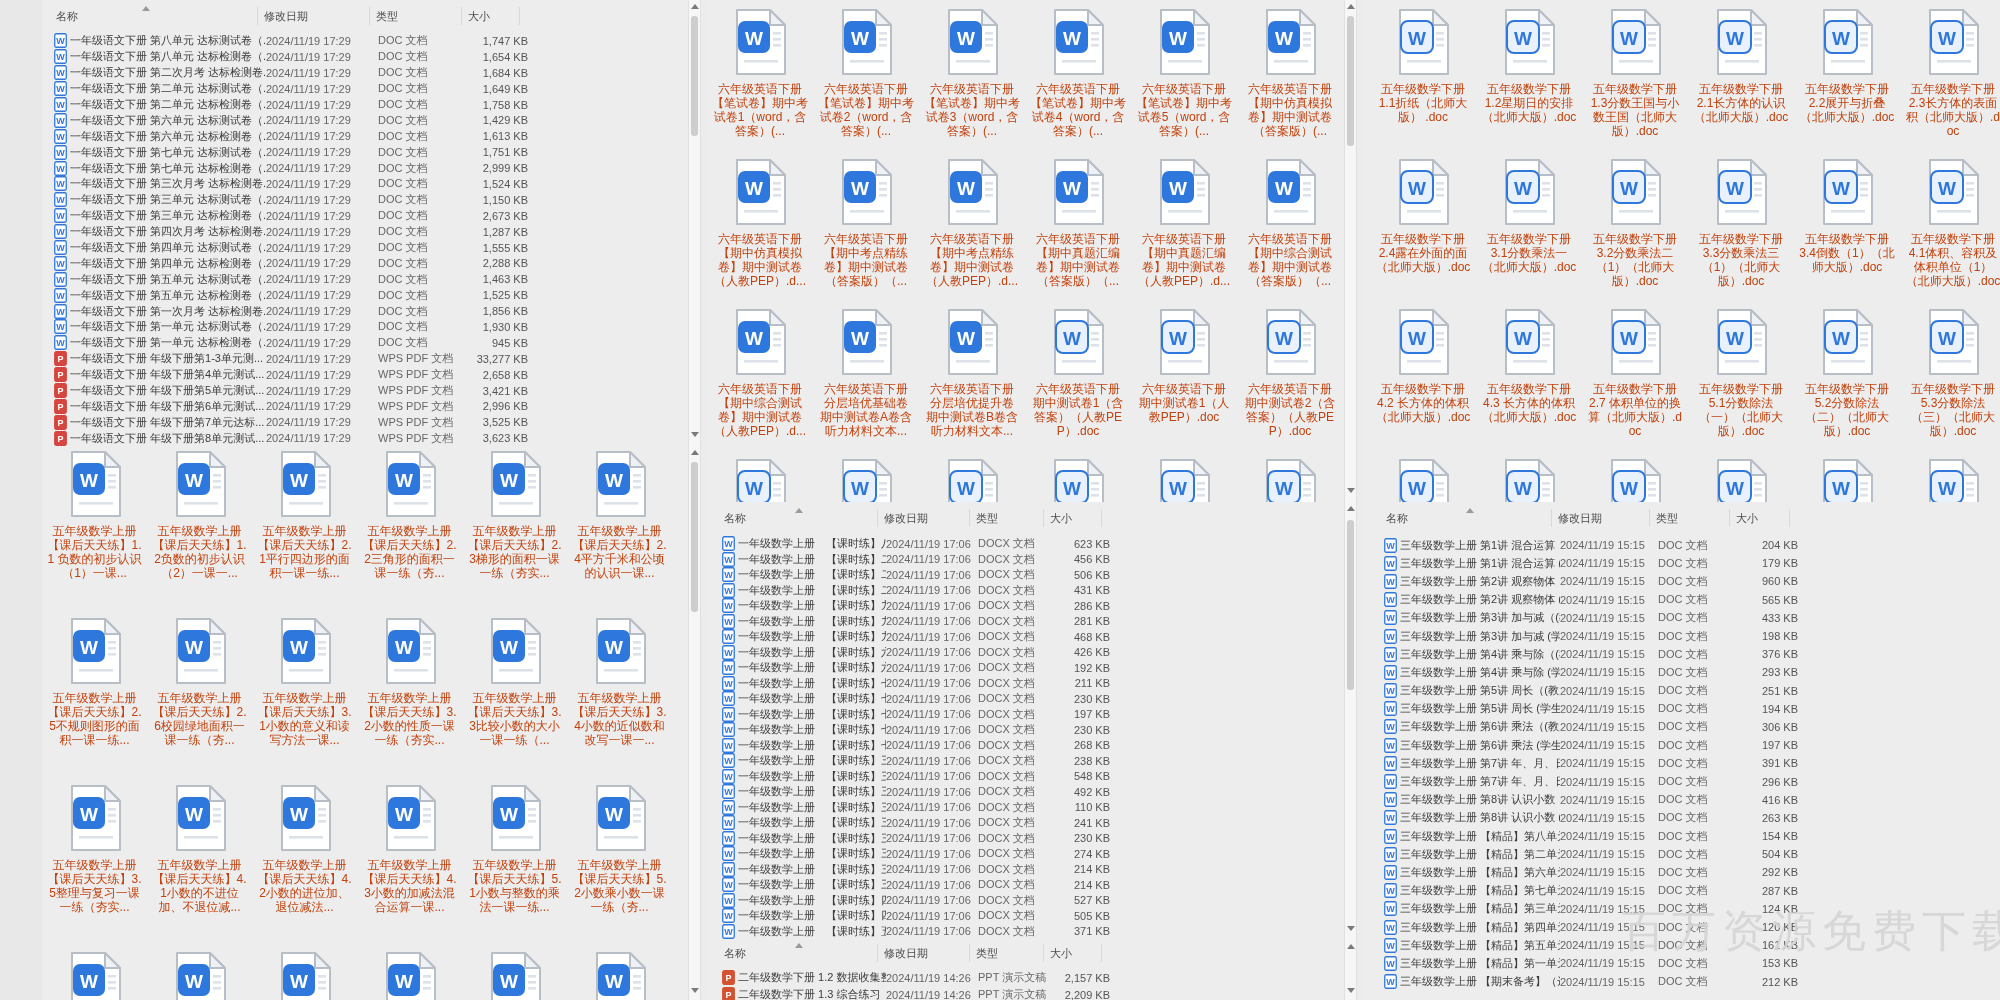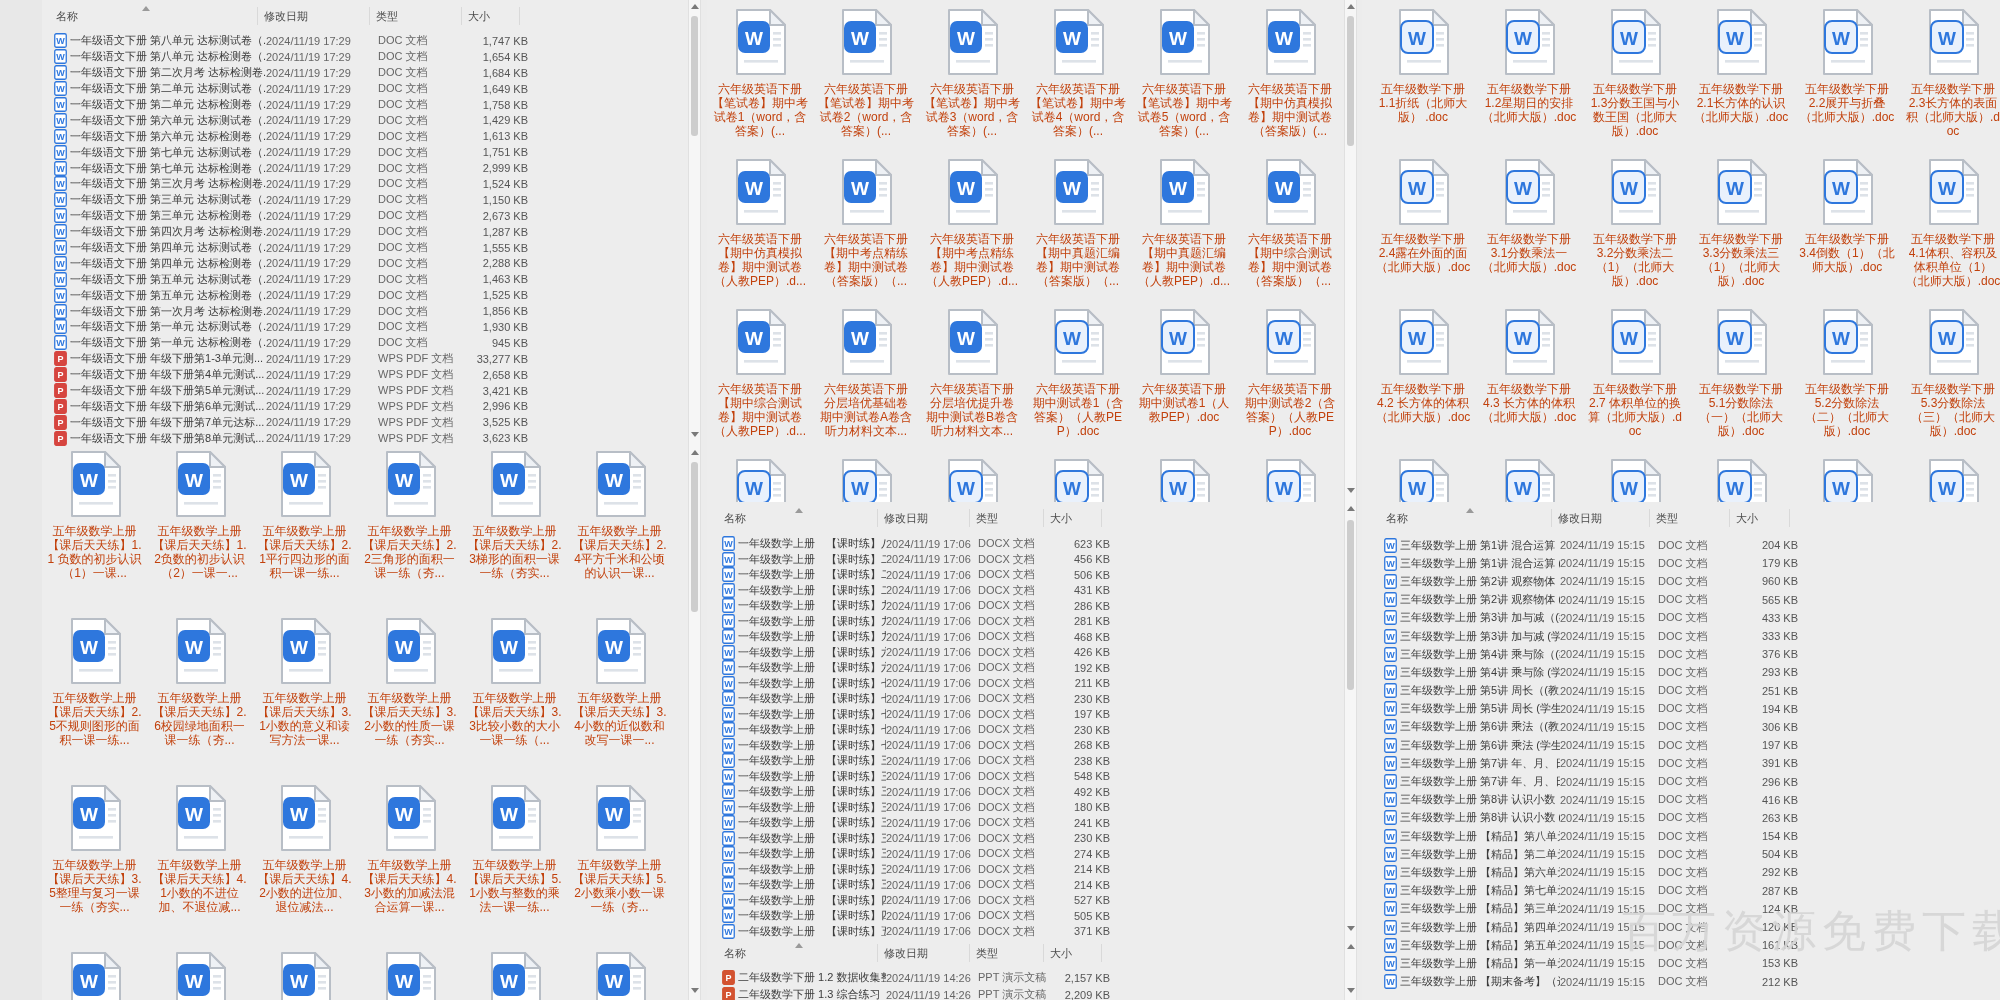--- a/index.html
+++ b/index.html
@@ -1254,21 +1254,21 @@
         <div class="lv-row">
           <span class="c-icon">
             <svg width="13" height="15" viewBox="0 0 13 15">
     <rect x="0.75" y="0.75" width="11.5" height="13.5" rx="1.5" fill="#ffffff" stroke="#2e77dd" stroke-width="1.3"></rect>
     <text x="6.5" y="11" font-size="9" font-weight="bold" text-anchor="middle" fill="#2e77dd" font-family="Liberation Sans, DejaVu Sans, sans-serif">W</text>
   </svg>
           </span>
           <span class="c-name">一年级数学上册　【课时练】三 加与减...</span>
           <span class="c-date">2024/11/19 17:06</span>
           <span class="c-type">DOCX 文档</span>
-          <span class="c-size">180 KB</span>
+          <span class="c-size">110 KB</span>
         </div>
         <div class="lv-row">
           <span class="c-icon">
             <svg width="13" height="15" viewBox="0 0 13 15">
     <rect x="0.75" y="0.75" width="11.5" height="13.5" rx="1.5" fill="#ffffff" stroke="#2e77dd" stroke-width="1.3"></rect>
     <text x="6.5" y="11" font-size="9" font-weight="bold" text-anchor="middle" fill="#2e77dd" font-family="Liberation Sans, DejaVu Sans, sans-serif">W</text>
   </svg>
           </span>
           <span class="c-name">一年级数学上册　【课时练】三 加与减...</span>
           <span class="c-date">2024/11/19 17:06</span>
@@ -1787,21 +1787,21 @@
         <div class="lv-row">
           <span class="c-icon">
             <svg width="13" height="15" viewBox="0 0 13 15">
     <rect x="0.75" y="0.75" width="11.5" height="13.5" rx="1.5" fill="#ffffff" stroke="#2e77dd" stroke-width="1.3"></rect>
     <text x="6.5" y="11" font-size="9" font-weight="bold" text-anchor="middle" fill="#2e77dd" font-family="Liberation Sans, DejaVu Sans, sans-serif">W</text>
   </svg>
           </span>
           <span class="c-name">三年级数学上册 第3讲 加与减 (学生版...</span>
           <span class="c-date">2024/11/19 15:15</span>
           <span class="c-type">DOC 文档</span>
-          <span class="c-size">333 KB</span>
+          <span class="c-size">198 KB</span>
         </div>
         <div class="lv-row">
           <span class="c-icon">
             <svg width="13" height="15" viewBox="0 0 13 15">
     <rect x="0.75" y="0.75" width="11.5" height="13.5" rx="1.5" fill="#ffffff" stroke="#2e77dd" stroke-width="1.3"></rect>
     <text x="6.5" y="11" font-size="9" font-weight="bold" text-anchor="middle" fill="#2e77dd" font-family="Liberation Sans, DejaVu Sans, sans-serif">W</text>
   </svg>
           </span>
           <span class="c-name">三年级数学上册 第4讲 乘与除（(教师...</span>
           <span class="c-date">2024/11/19 15:15</span>

